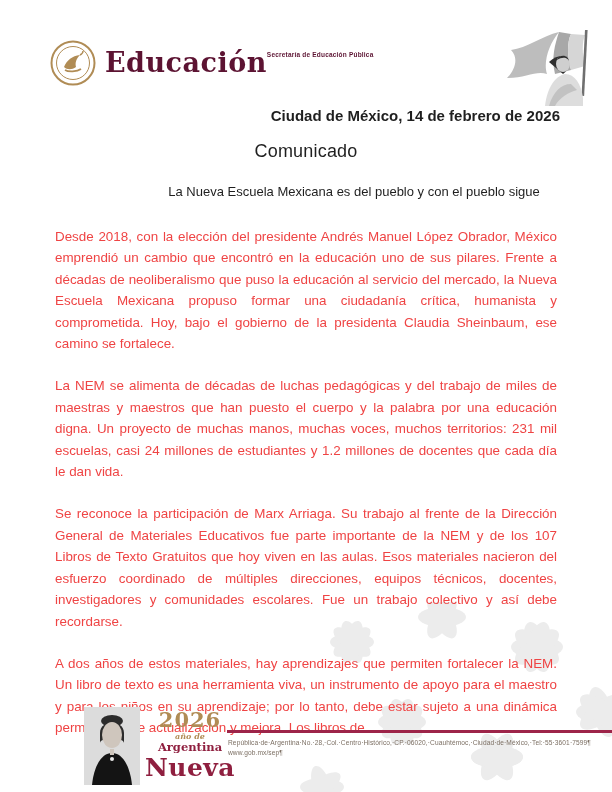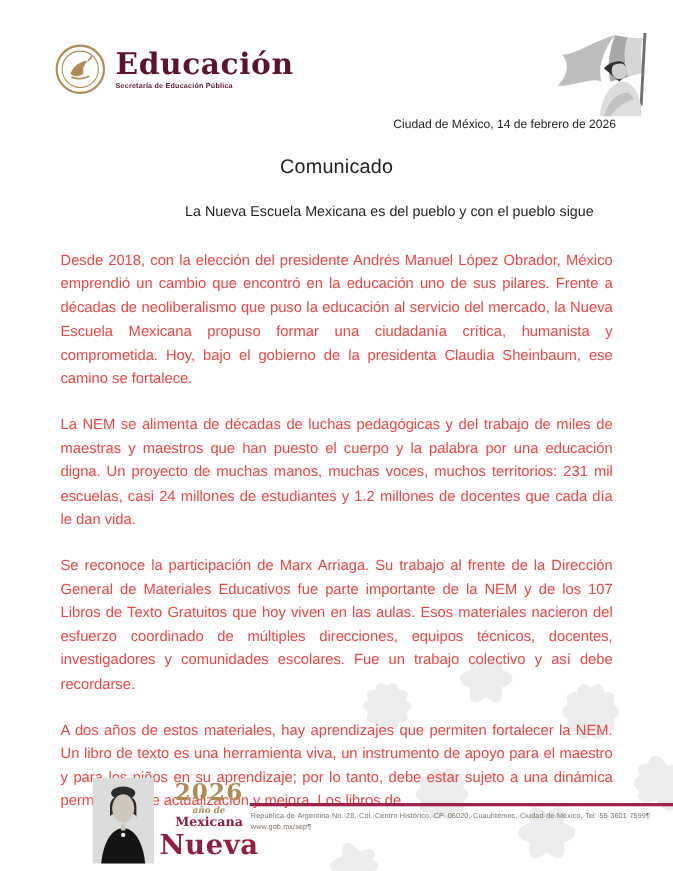--- a/index.html
+++ b/index.html
@@ -7,33 +7,33 @@
     position:relative;
     width:612px;height:792px;
     background:#ffffff;
     overflow:hidden;
     font-family:"Liberation Sans",sans-serif;
     color:#3d3d3d;
   }
   
   .logo-block{position:absolute;left:50px;top:40px;display:flex;align-items:center;}
   .seal{width:46px;height:46px;margin-right:9px;flex:0 0 auto;}
-  .wordmark-col{display:flex;flex-direction:column;}
+  .wordmark-col{display:flex;flex-direction:row;}
   .wordmark{
     font-family:"DejaVu Serif",serif;font-weight:700;
     font-size:27px;line-height:28px;color:#5c1332;letter-spacing:.5px;
   }
   .tagline{
     font-size:6.5px;font-weight:700;color:#5c1332;margin-top:2px;letter-spacing:.2px;
   }
   .flag-illustration{position:absolute;left:497px;top:26px;width:110px;height:80px;}
   
   .dateline{
     position:absolute;top:107px;right:52px;
-    font-size:11px;font-weight:400;color:#1f1f1f;
+    font-size:15px;font-weight:700;color:#1f1f1f;
   }
   .doc-title{
     position:absolute;top:141px;left:0;width:100%;text-align:center;
     font-size:18px;font-weight:400;color:#1f1f1f;letter-spacing:.2px;
   }
   .doc-subtitle{
     position:absolute;top:184px;left:0;width:100%;text-align:center;
     font-size:13px;font-weight:400;color:#1f1f1f;padding-left:48px;
   }
   
@@ -167,21 +167,21 @@
       <ellipse cx="28" cy="28" rx="10" ry="13" fill="#cfc6bd"></ellipse>
 
       <path d="M8,78 C10,58 18,46 28,46 C38,46 46,58 48,78 Z" fill="#141414"></path>
       <rect x="26" y="42" width="4" height="6" fill="#cfc6bd"></rect>
       <circle cx="28" cy="52" r="2" fill="#e9e9e9"></circle>
     </svg>
 
     <div class="year-block">
       <div class="year-big">2026</div>
       <div class="year-caption">año de</div>
-      <div class="person-first">Mexicana</div>
+      <div class="person-first">Argentina</div>
       <div class="person-last">Nueva</div>
     </div>
 
     <div class="footer-rule"></div>
 
     <div class="address">
       <div>República·de·Argentina·No.·28,·Col.·Centro·Histórico,·CP.·06020,·Cuauhtémoc,·Ciudad·de·México,·Tel:·55·3601·7599¶</div>
       <div>www.gob.mx/sep¶</div>
     </div>
   </div>

